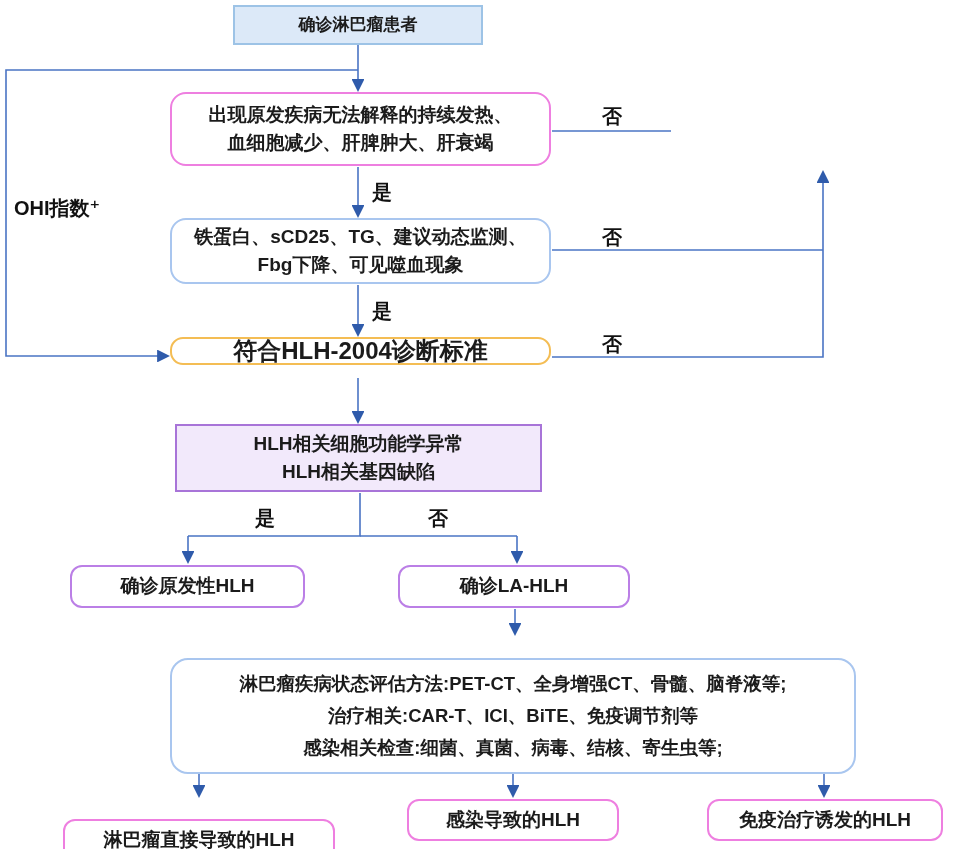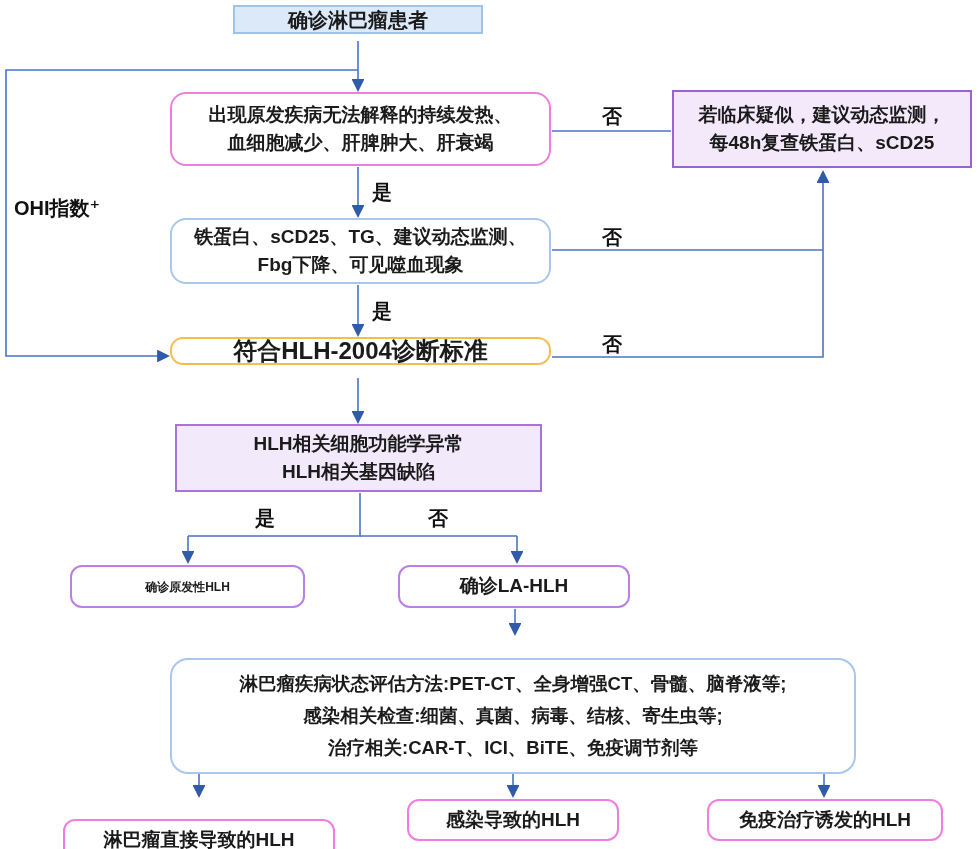--- a/index.html
+++ b/index.html
@@ -8,27 +8,27 @@
     font-family:"Liberation Sans","DejaVu Sans",sans-serif;
     color:#1b1b1b;
   }
   #edges{position:absolute;left:0;top:0;width:978px;height:849px;pointer-events:none;z-index:0;}
   .node{
     position:absolute;z-index:1;background:#ffffff;
     display:flex;flex-direction:column;justify-content:center;align-items:center;
     text-align:center;font-weight:bold;box-sizing:border-box;line-height:1.5;
   }
   .node div{white-space:nowrap;}
-  .start{left:233px;top:5px;width:250px;height:29px;background:#dcе9f8;background:#dce9f8;border:2px solid #9dc3e6;font-size:20px;}
+  .start{left:233px;top:5px;width:250px;height:40px;background:#dcе9f8;background:#dce9f8;border:2px solid #9dc3e6;font-size:17px;}
   .screen{left:170px;top:92px;width:381px;height:74px;border:2.5px solid #ee7fe0;border-radius:16px;font-size:19px;text-align:center;}
   .monitor{left:672px;top:90px;width:300px;height:78px;border:2.5px solid #9a63cf;background:#f3e9fb;font-size:19px;}
   .lab{left:170px;top:218px;width:381px;height:66px;border:2.5px solid #a9c6ef;border-radius:16px;font-size:19px;}
   .criteria{left:170px;top:337px;width:381px;height:28px;border:2.5px solid #f4bd54;border-radius:13px;font-size:24px;}
   .func{left:175px;top:424px;width:367px;height:68px;border:2.5px solid #a874d8;background:#f2e9fb;font-size:19px;}
-  .primary{left:70px;top:565px;width:235px;height:43px;border:2.5px solid #bb7fe6;border-radius:12px;font-size:12px;}
+  .primary{left:70px;top:565px;width:235px;height:43px;border:2.5px solid #bb7fe6;border-radius:12px;font-size:19px;}
   .lahlh{left:398px;top:565px;width:232px;height:43px;border:2.5px solid #bb7fe6;border-radius:12px;font-size:19px;}
   .eval{left:170px;top:637px;width:686px;height:116px;border:2.5px solid #a9c6ef;border-radius:18px;font-size:18.5px;line-height:1.72;margin-top:21px;}
   .out1{left:63px;top:799px;width:272px;height:42px;border:2.5px solid #ee7fe0;border-radius:12px;font-size:19px;margin-top:20px;}
   .out2{left:407px;top:799px;width:212px;height:42px;border:2.5px solid #ee7fe0;border-radius:12px;font-size:19px;}
   .out3{left:707px;top:799px;width:236px;height:42px;border:2.5px solid #ee7fe0;border-radius:12px;font-size:19px;}
   .edge-label{
     position:absolute;z-index:2;font-weight:bold;font-size:20px;color:#111;
     background:transparent;white-space:nowrap;
   }
 </style>
@@ -76,24 +76,20 @@
 
   <div class="node start">
     <div>确诊淋巴瘤患者</div>
   </div>
 
   <div class="node screen">
     <div>出现原发疾病无法解释的持续发热、</div>
     <div>血细胞减少、肝脾肿大、肝衰竭</div>
   </div>
 
-  <div class="node monitor">
-    <div>若临床疑似，建议动态监测，</div>
-    <div>每48h复查铁蛋白、sCD25</div>
-  </div>
 
   <div class="node lab">
     <div>铁蛋白、sCD25、TG、建议动态监测、</div>
     <div>Fbg下降、可见噬血现象</div>
   </div>
 
   <div class="node criteria">
     <div>符合HLH-2004诊断标准</div>
   </div>
 
@@ -105,22 +101,22 @@
   <div class="node primary">
     <div>确诊原发性HLH</div>
   </div>
 
   <div class="node lahlh">
     <div>确诊LA-HLH</div>
   </div>
 
   <div class="node eval">
     <div>淋巴瘤疾病状态评估方法:PET-CT、全身增强CT、骨髓、脑脊液等;</div>
+    <div>治疗相关:CAR-T、ICI、BiTE、免疫调节剂等</div>
     <div>感染相关检查:细菌、真菌、病毒、结核、寄生虫等;</div>
-    <div>治疗相关:CAR-T、ICI、BiTE、免疫调节剂等</div>
   </div>
 
   <div class="node out1">
     <div>淋巴瘤直接导致的HLH</div>
   </div>
 
   <div class="node out2">
     <div>感染导致的HLH</div>
   </div>
 

